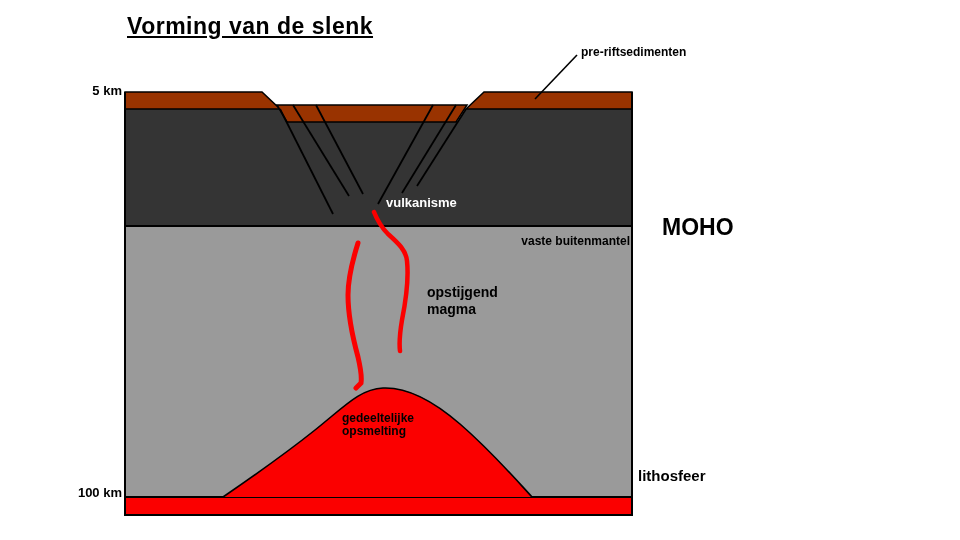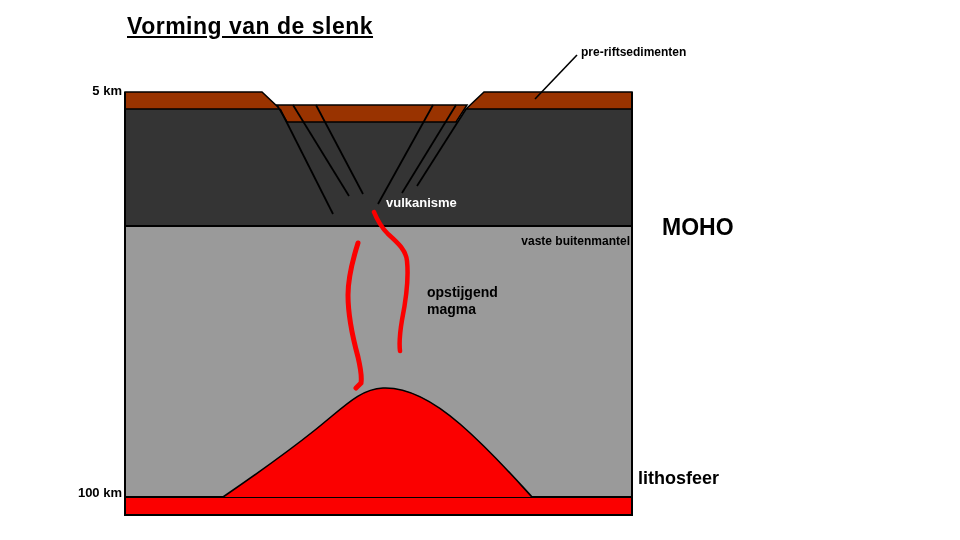--- a/index.html
+++ b/index.html
@@ -8,21 +8,21 @@
     font-family:"Liberation Sans",sans-serif;overflow:hidden;
   }
   .stage svg{position:absolute;left:0;top:0;}
   .lbl{
     position:absolute;font-weight:bold;color:#000;white-space:pre-line;
     line-height:1.12;
   }
   .lbl.white{color:#ffffff;}
   .title{font-size:23px;letter-spacing:0.5px;}
   .big{font-size:23px;margin-left:24px;}
-  .side{font-size:18px;}
+  .side{font-size:15px;}
   .mid{font-size:12px;}
   .vulc{font-size:13px;}
   .small{font-size:14px;line-height:1.2;}
   .km{font-size:13px;}
   .right-align{text-align:right;}
 </style>
 </head>
 <body>
 
 <div class="stage">
@@ -71,20 +71,22 @@
 
   <div class="lbl vulc white" style="left:386px;top:196px;">vulkanisme</div>
 
   <div class="lbl big" style="left:638px;top:215px;">MOHO</div>
 
   <div class="lbl mid right-align" style="right:330px;top:235px;margin-left:32px;">vaste buitenmantel</div>
 
   <div class="lbl small" style="left:427px;top:284px;">opstijgend
 magma</div>
 
+  <div class="lbl mid" style="left:342px;top:412px;">gedeeltelijke
+opsmelting</div>
 
   <div class="lbl km right-align" style="right:838px;top:84px;">5 km</div>
 
   <div class="lbl km right-align" style="right:838px;top:486px;">100 km</div>
 
   <div class="lbl side" style="left:638px;top:468px;">lithosfeer</div>
 
 
 </div>
 

